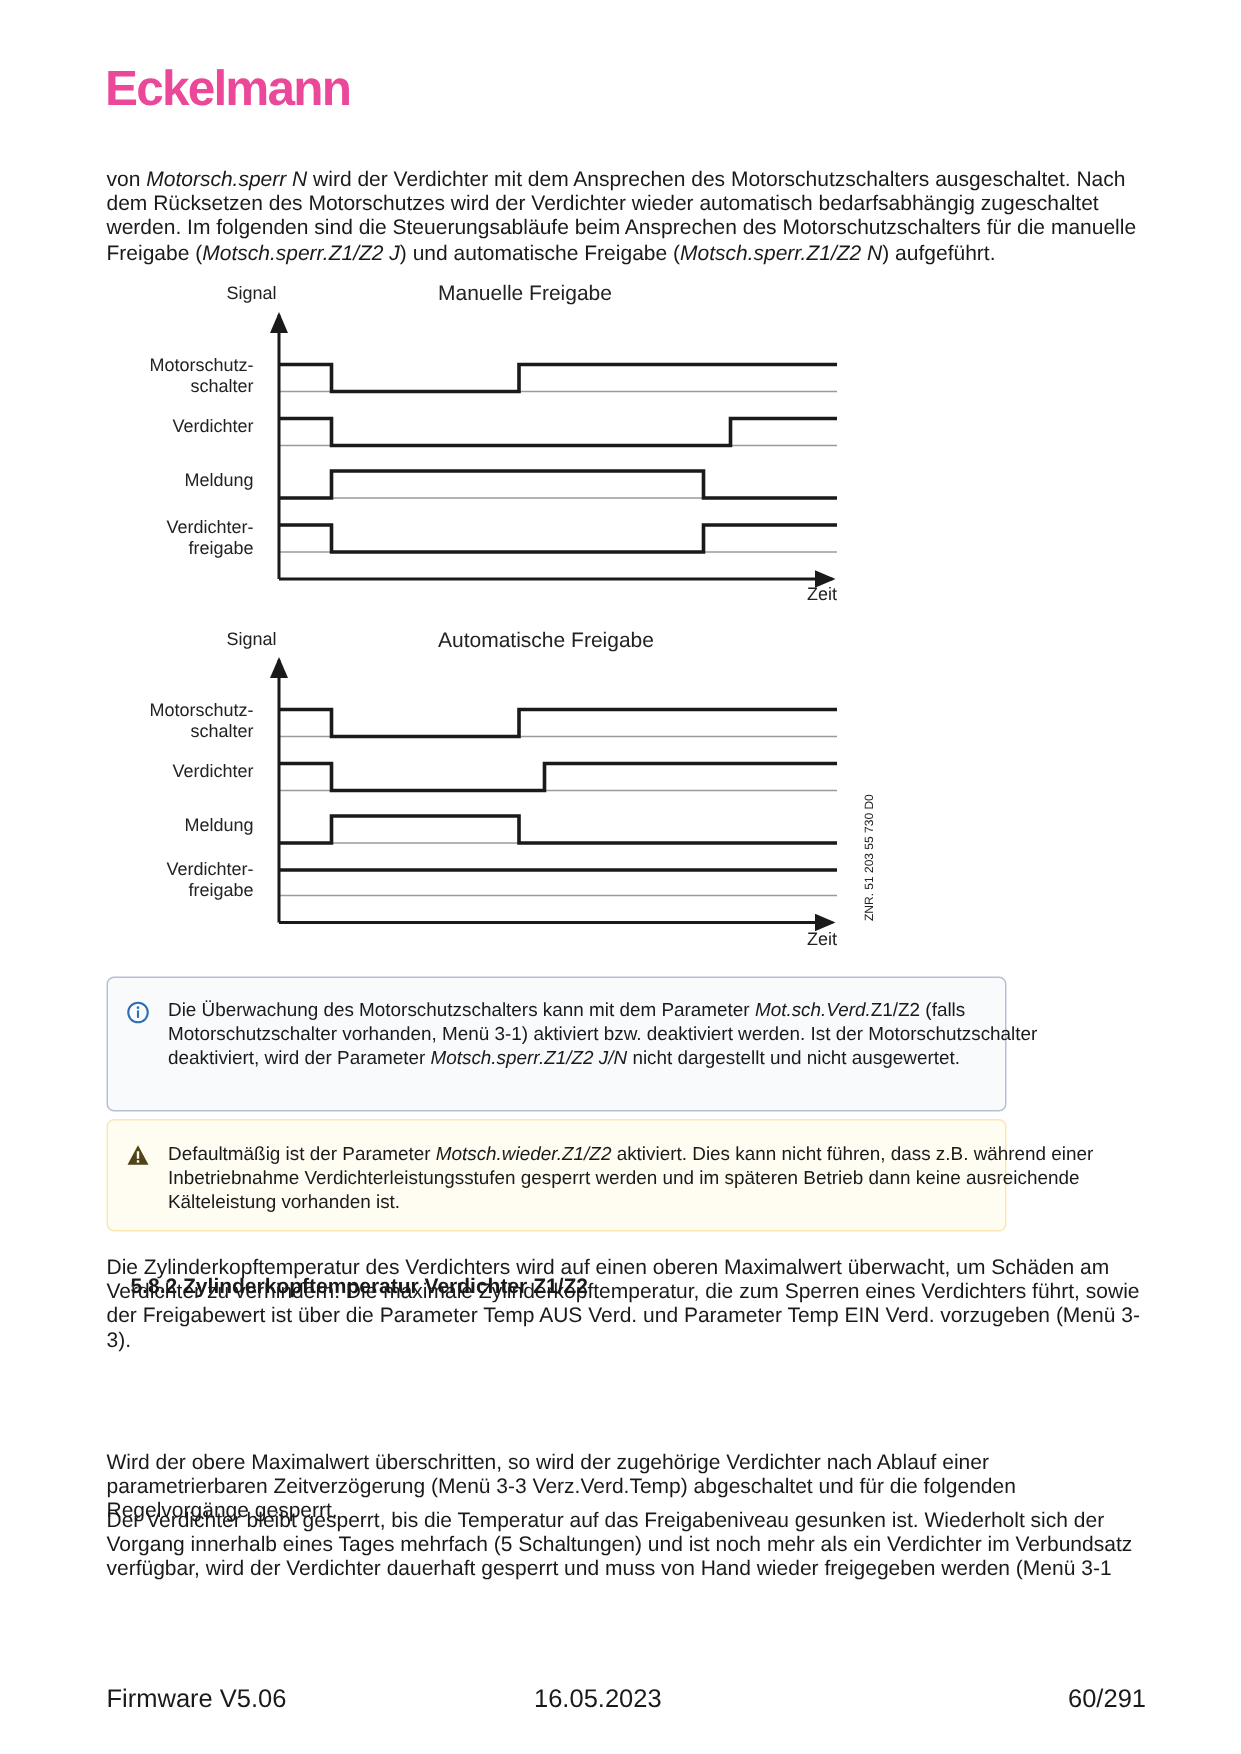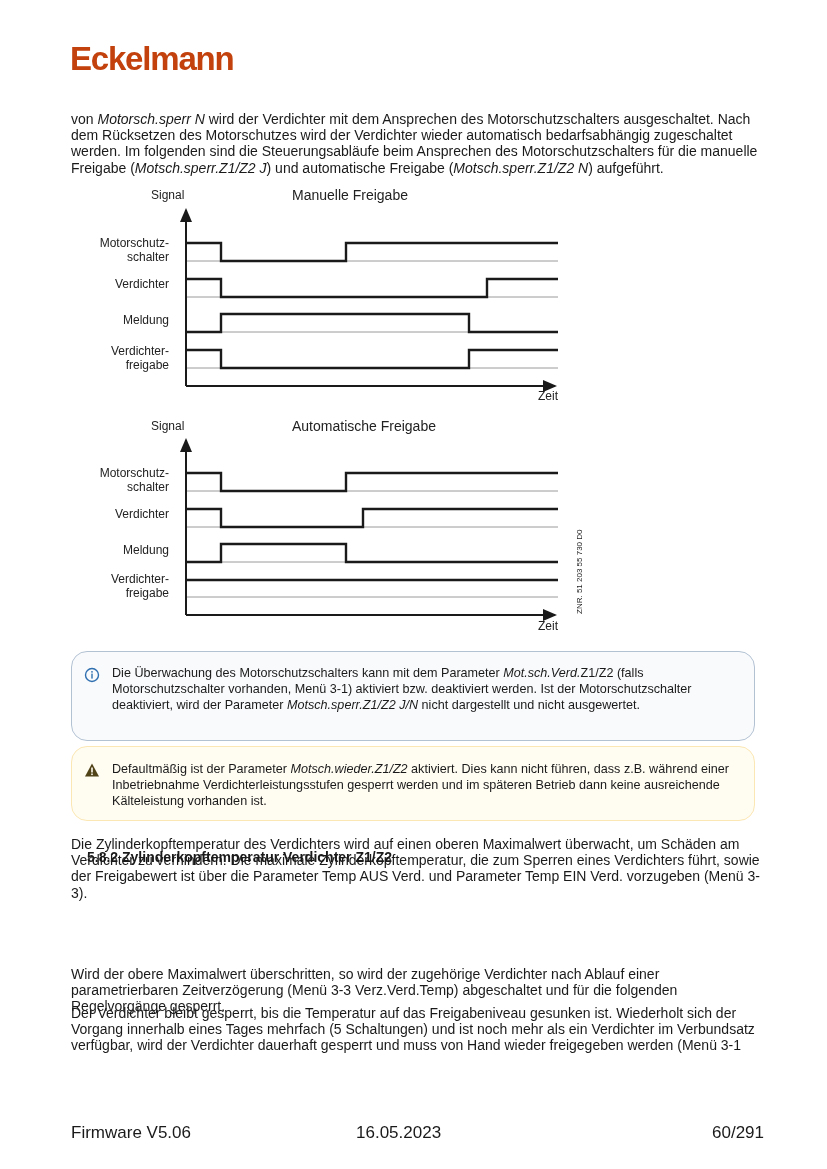--- a/index.html
+++ b/index.html
@@ -1,24 +1,24 @@
 <!DOCTYPE html>
 <html><head>
 <meta charset="utf-8">
 <style>
   html, body { margin: 0; padding: 0; background: #ffffff; }
   body { width: 827px; height: 1169px; position: relative; overflow: hidden;
          font-family: "Liberation Sans", sans-serif; color: #1a1a1a; }
   .logo { position: absolute; left: 70px; top: 40px; font-size: 33px; font-weight: bold;
-          color: #c2410c; letter-spacing: -1.2px; font-family: "Liberation Sans", sans-serif; }
+          color: #ec4899; letter-spacing: -1.2px; font-family: "Liberation Sans", sans-serif; }
   .para { position: absolute; left: 71px; width: 690px; font-size: 14px; line-height: 16.2px; margin: 0; }
   .para i { font-style: italic; }
   .diagram { position: absolute; left: 0; top: 0; width: 827px; height: 640px; pointer-events: none; }
   .diagram text { font-family: "Liberation Sans", sans-serif; fill: #222; }
-  .box { position: absolute; left: 71px; width: 684px; border-radius: 16px; box-sizing: border-box; }
+  .box { position: absolute; left: 71px; width: 600px; border-radius: 5px; box-sizing: border-box; }
   .box-info { top: 651px; height: 90px; border: 1.5px solid #b3c2d3; background: #f9fafc; }
   .box-warn { top: 746px; height: 75px; border: 1.5px solid #fbe7b3; background: #fffcf2; }
   .box .icon { position: absolute; left: 12px; top: 15px; width: 16px; height: 16px; }
   .box .text { position: absolute; left: 40px; top: 13px; width: 630px; font-size: 12.6px; line-height: 16.2px; }
   .box-warn .text { top: 14px; }
   .h2 { position: absolute; left: 87px; top: 849px; font-size: 14px; font-weight: bold; margin: 0; }
   .footer { position: absolute; top: 1123px; font-size: 17px; }
 </style>
 </head>
 <body>

